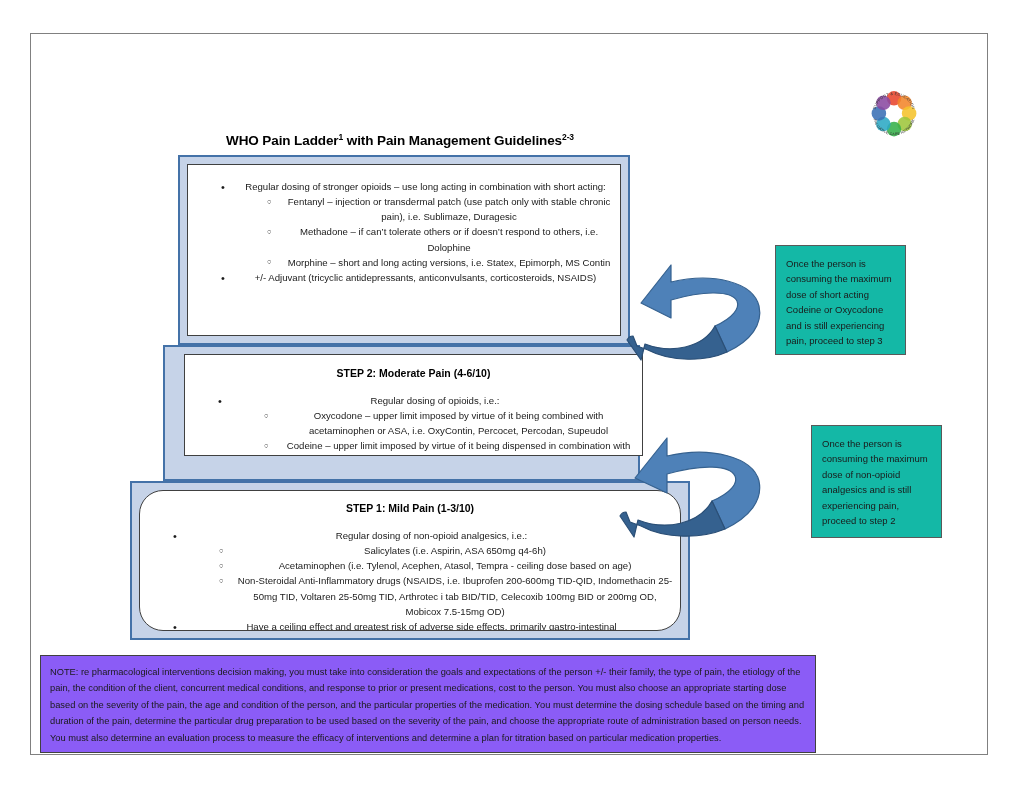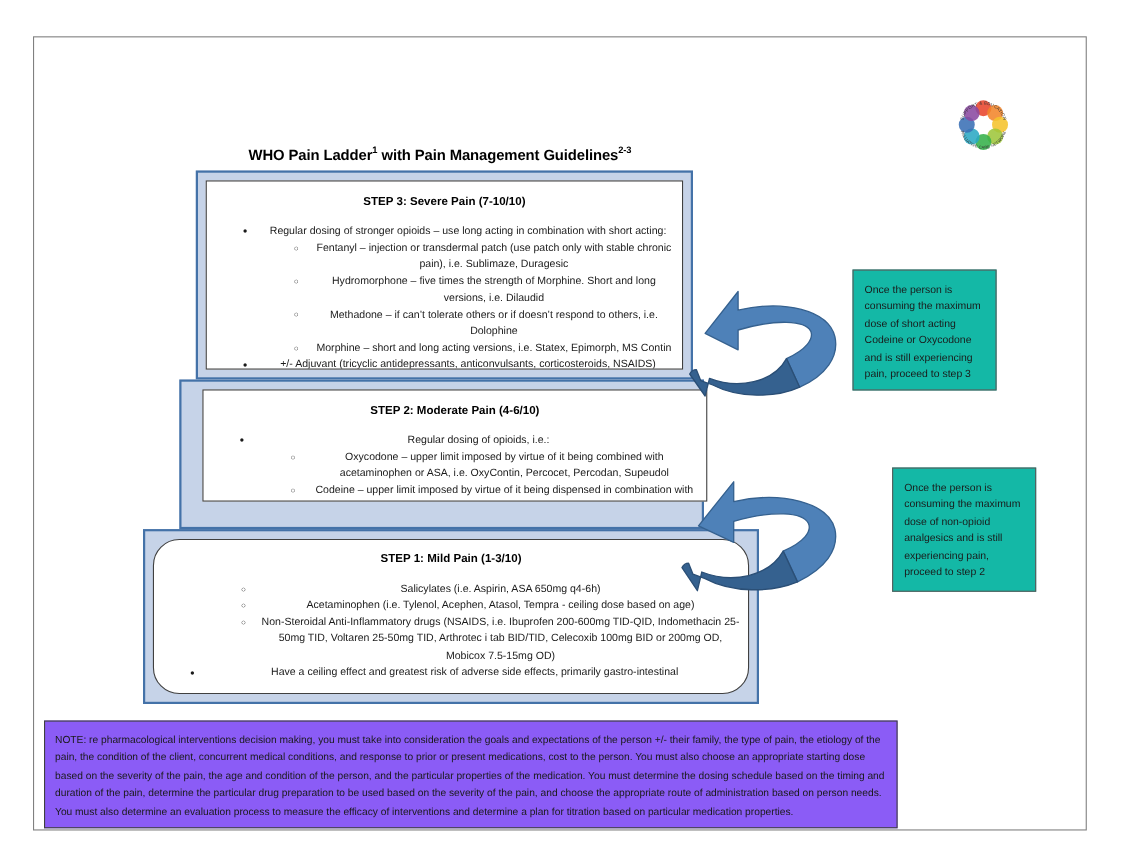--- a/index.html
+++ b/index.html
@@ -194,27 +194,25 @@
     <text font-size="6.5" fill="#333333" font-family="Liberation Sans, sans-serif" letter-spacing="0.4">
       <textPath href="#logoArcBot" startOffset="50%" text-anchor="middle">PALLIATIVE CARE NETWORK</textPath>
     </text>
   </svg>
 </div>
 
 <div id="title"><span>WHO Pain Ladder</span><sup>1</sup><span> with Pain Management Guidelines</span><sup>2-3</sup></div>
 
 <div class="step-outer" id="step3-outer"></div>
 <div class="step-inner" id="step3-inner">
-  <div class="step-head">STEP 3:  Severe Pain (7-10/10)</div>
   <ul class="lvl1 body-text" id="step3-list">
     <li>
       <div class="b1">Regular dosing of stronger opioids – use long acting in combination with short acting:</div>
       <ul class="lvl2">
         <li>Fentanyl – injection or transdermal patch (use patch only with stable chronic pain), i.e. Sublimaze, Duragesic</li>
-        <li>Hydromorphone – five times the strength of Morphine.  Short and long versions, i.e. Dilaudid</li>
         <li>Methadone – if can’t tolerate others or if doesn’t respond to others, i.e. Dolophine</li>
         <li>Morphine – short and long acting versions, i.e. Statex, Epimorph, MS Contin</li>
       </ul>
     </li>
     <li>
       <div class="b1">+/- Adjuvant (tricyclic antidepressants, anticonvulsants, corticosteroids, NSAIDS)</div>
     </li>
   </ul>
 </div>
 
@@ -233,20 +231,21 @@
       <div class="b1">+/- Adjuvants (tricyclic antidepressants, anticonvulsants, corticosteroids, NSAIDS)</div>
     </li>
   </ul>
 </div>
 
 <div class="step-outer" id="step1-outer"></div>
 <div class="step-inner" id="step1-inner">
   <div class="step-head">STEP 1:  Mild Pain (1-3/10)</div>
   <ul class="lvl1 body-text" id="step1-list">
     <li>
+      <div class="b1">Regular dosing of non-opioid analgesics, i.e.:</div>
       <ul class="lvl2">
         <li> Salicylates (i.e. Aspirin, ASA 650mg q4-6h)</li>
         <li>Acetaminophen (i.e. Tylenol, Acephen, Atasol, Tempra - ceiling dose based on age)</li>
         <li>Non-Steroidal Anti-Inflammatory drugs (NSAIDS, i.e. Ibuprofen 200-600mg TID-QID, Indomethacin 25-50mg TID, Voltaren 25-50mg TID, Arthrotec i tab BID/TID, Celecoxib 100mg BID or 200mg OD, Mobicox 7.5-15mg OD)</li>
       </ul>
     </li>
     <li>
       <div class="b1">Have a ceiling effect and greatest risk of adverse side effects, primarily gastro-intestinal</div>
     </li>
   </ul>

